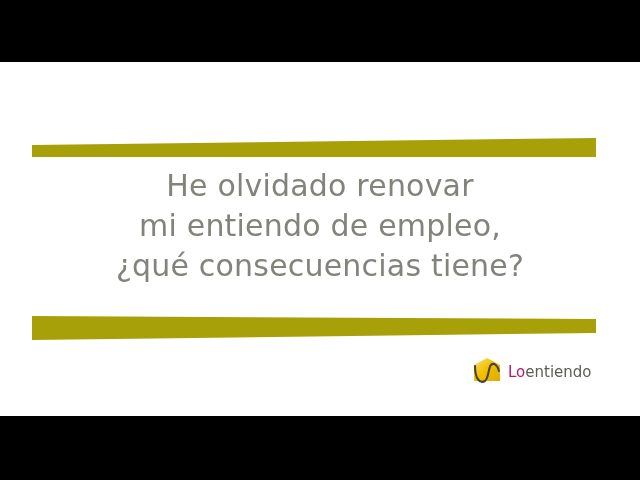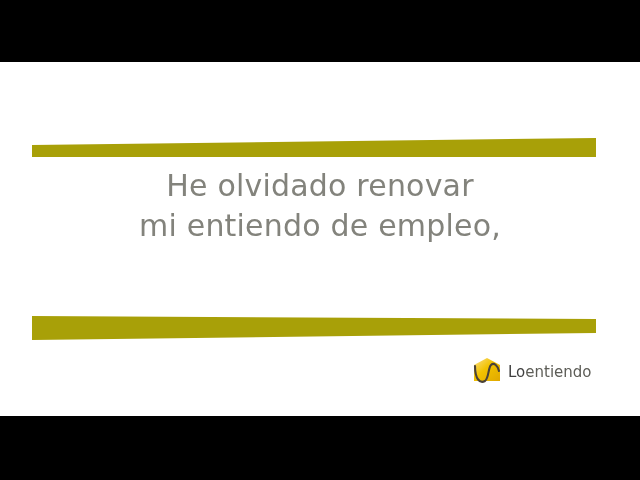--- a/index.html
+++ b/index.html
@@ -92,21 +92,21 @@
     display: block;
   }
   .logo-text {
     margin-left: 4px;
     font-family: "DejaVu Sans", sans-serif;
     font-size: 15px;
     line-height: 15px;
     white-space: nowrap;
   }
   .logo-text-lo {
-    color: #404040;
+    color: #be185d;
   }
   .logo-text-entiendo {
     color: #5d5d57;
     text-align: right;
   }
 </style>
 </head>
 <body>
 
 <div class="video-frame">
@@ -117,20 +117,21 @@
 
     <div class="bar-svg bar-top-wrap">
       <svg width="640" height="30" viewBox="0 0 640 30" xmlns="http://www.w3.org/2000/svg" aria-hidden="true">
         <polygon points="32,13 596,6 596,25 32,25" fill="#a8a008"></polygon>
       </svg>
     </div>
 
     <div class="title-block">
       <span class="title-line">He olvidado renovar</span>
       <span class="title-line">mi entiendo de empleo,</span>
+      <span class="title-line">¿qué consecuencias tiene?</span>
     </div>
 
     <div class="bar-svg bar-bottom-wrap">
       <svg width="640" height="36" viewBox="0 0 640 36" xmlns="http://www.w3.org/2000/svg" aria-hidden="true">
         <polygon points="32,6 596,9 596,23 32,30" fill="#a8a008"></polygon>
       </svg>
     </div>
 
     <div class="logo">
       <svg class="logo-mark" viewBox="0 0 34 32" xmlns="http://www.w3.org/2000/svg" aria-hidden="true">

